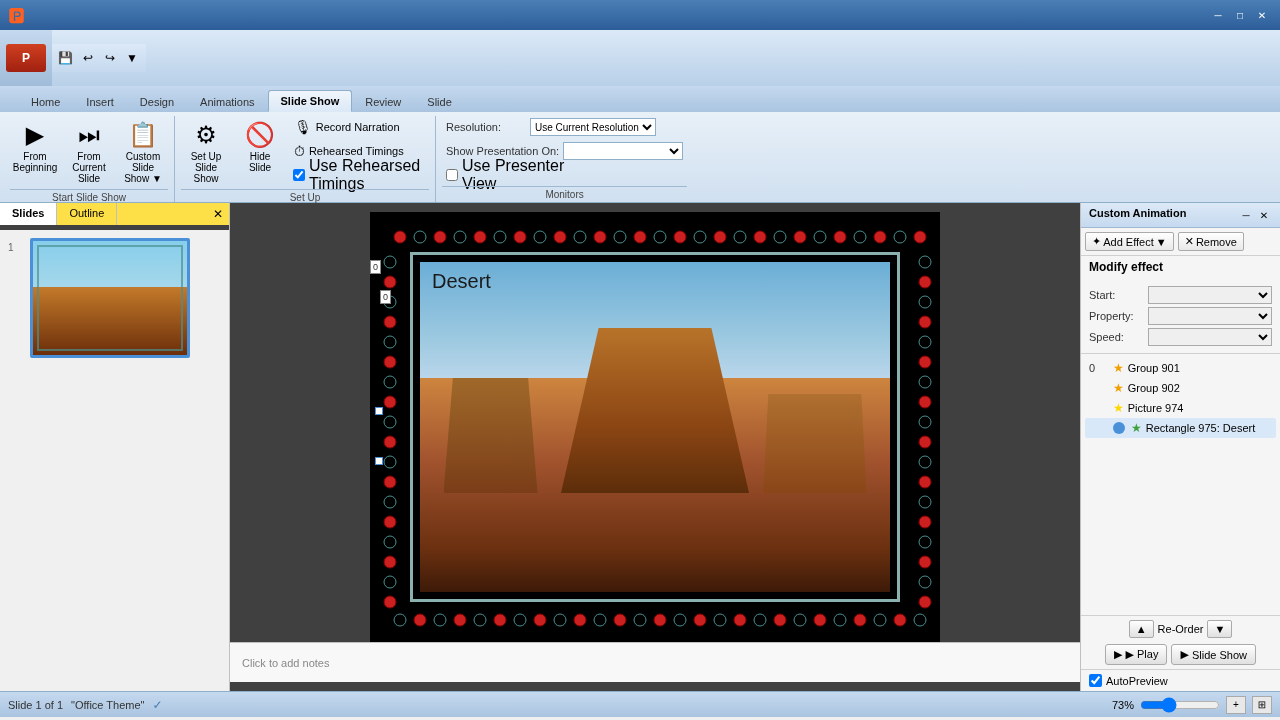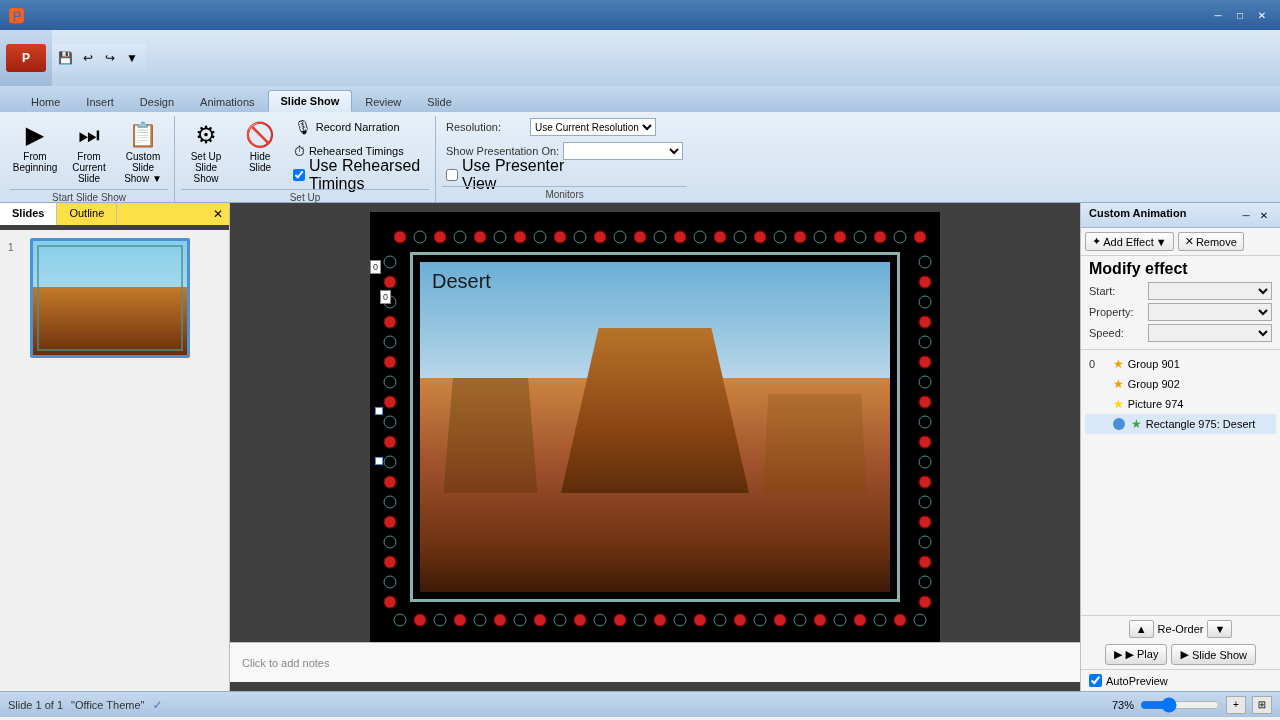--- a/index.html
+++ b/index.html
@@ -309,21 +309,21 @@
       border: 1px solid #aaa;
       border-radius: 2px;
       cursor: pointer;
       font-size: 11px;
     }
 
     .modify-section {
       padding: 4px 8px;
       border-bottom: 1px solid #d0d0d0;
     }
-    .modify-title { font-size: 16px; font-weight: bold; margin-bottom: 4px; }
+    .modify-title { font-size: 12px; font-weight: bold; margin-bottom: 12px; }
     .modify-row {
       display: flex;
       align-items: center;
       margin-bottom: 3px;
       gap: 4px;
     }
     .modify-label { font-size: 11px; width: 55px; color: #333; }
     .modify-select {
       flex: 1;
       height: 18px;

